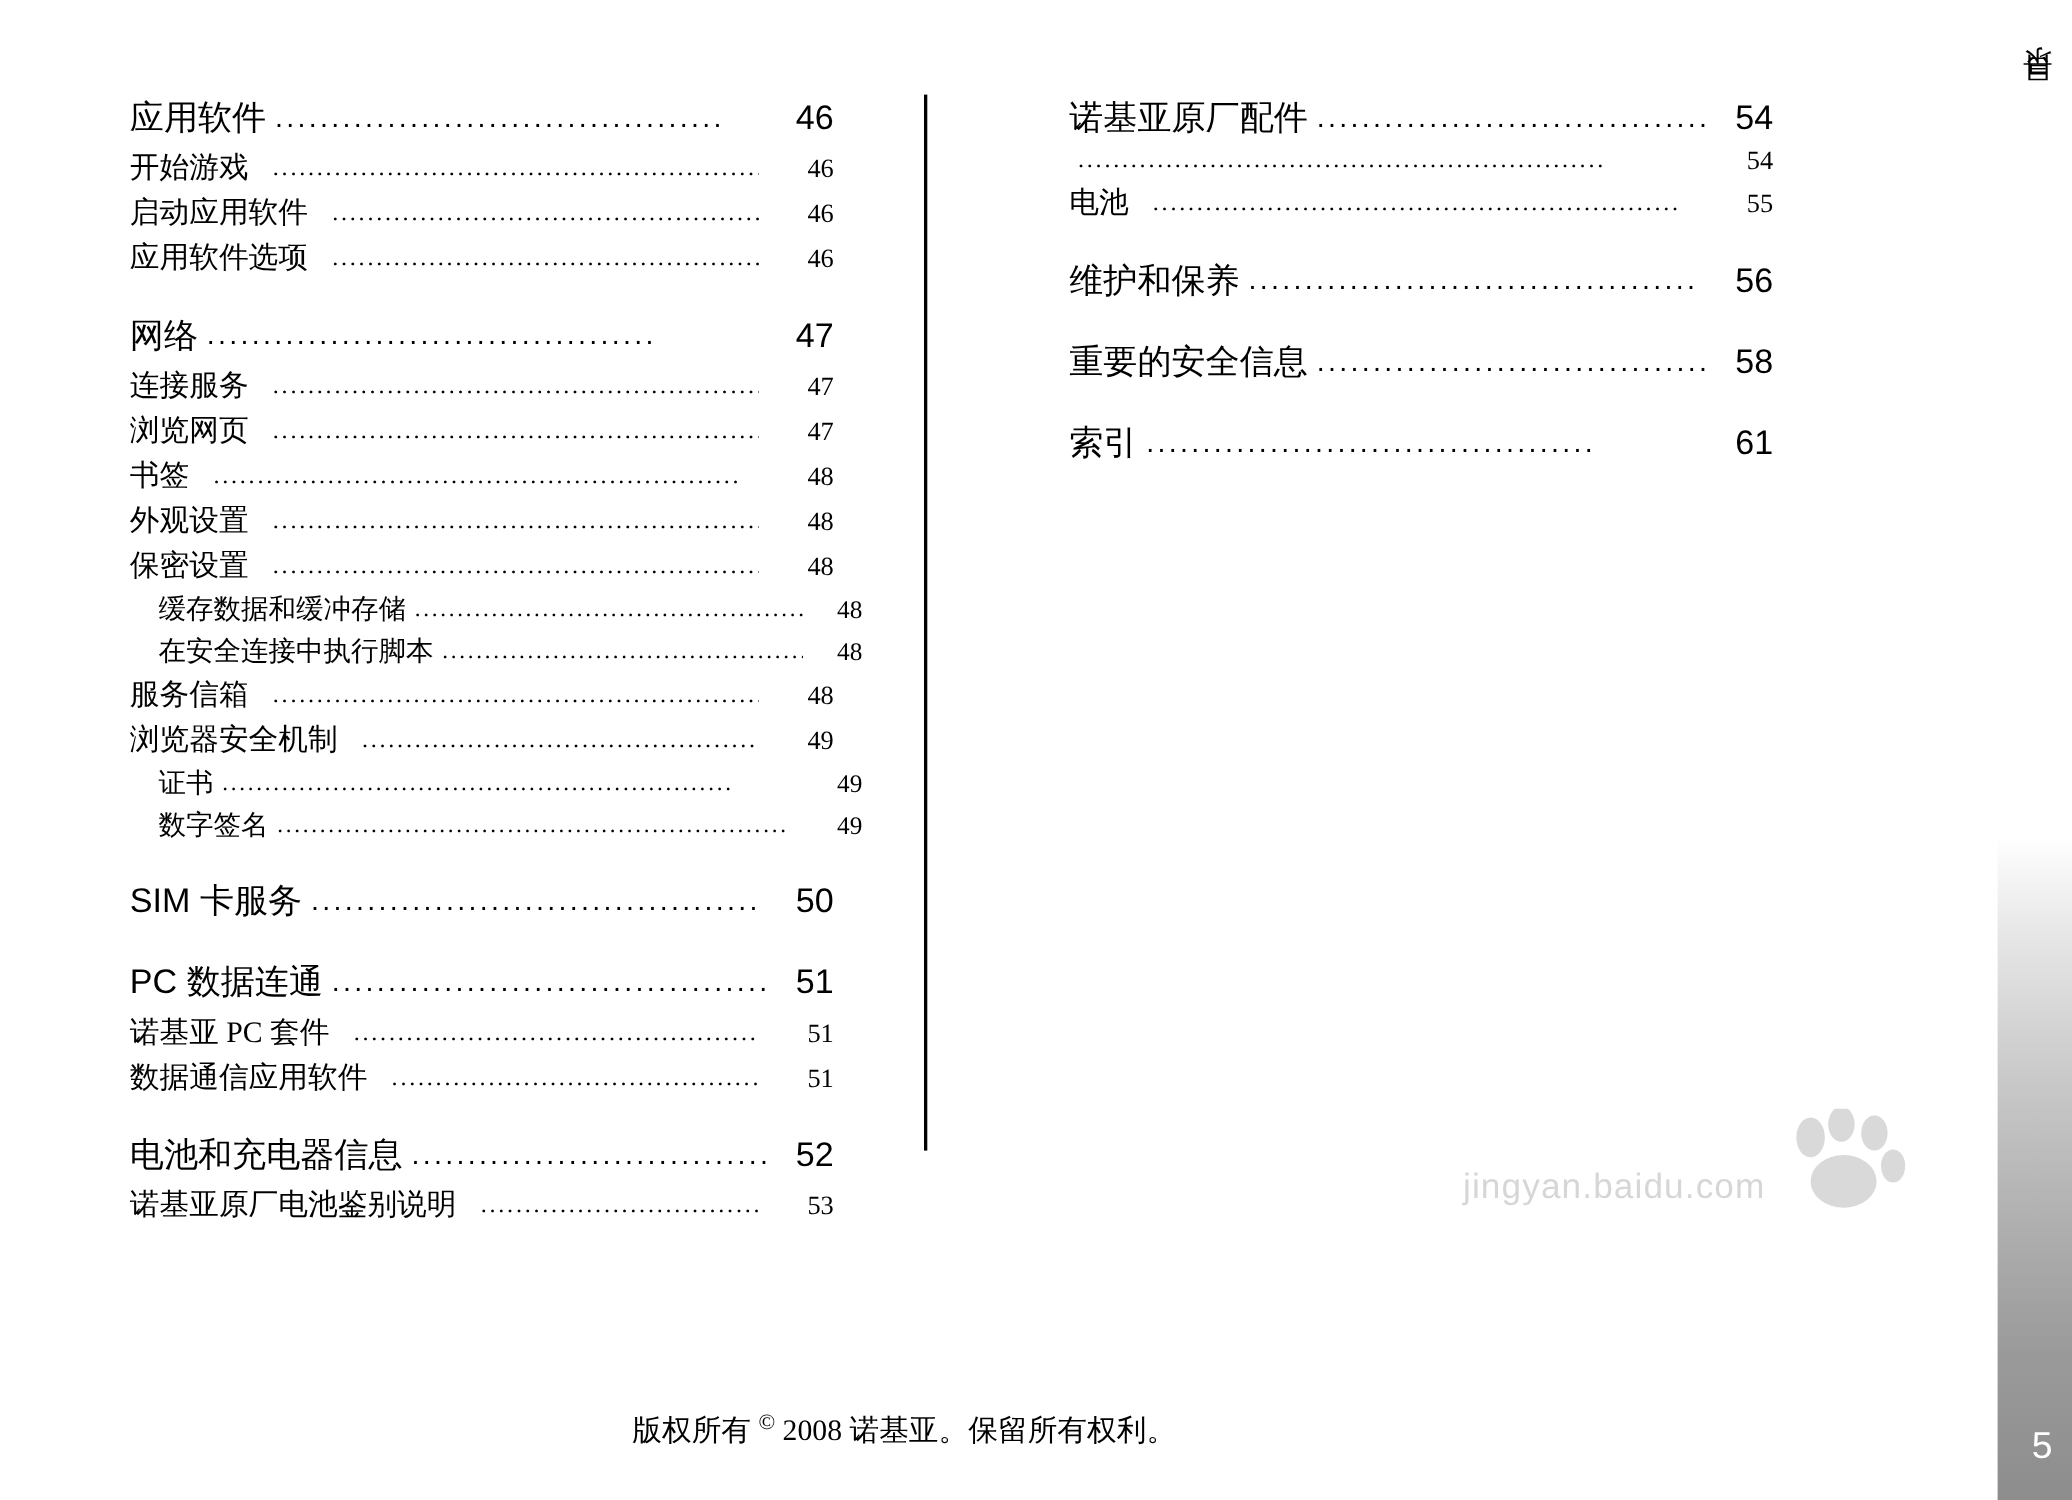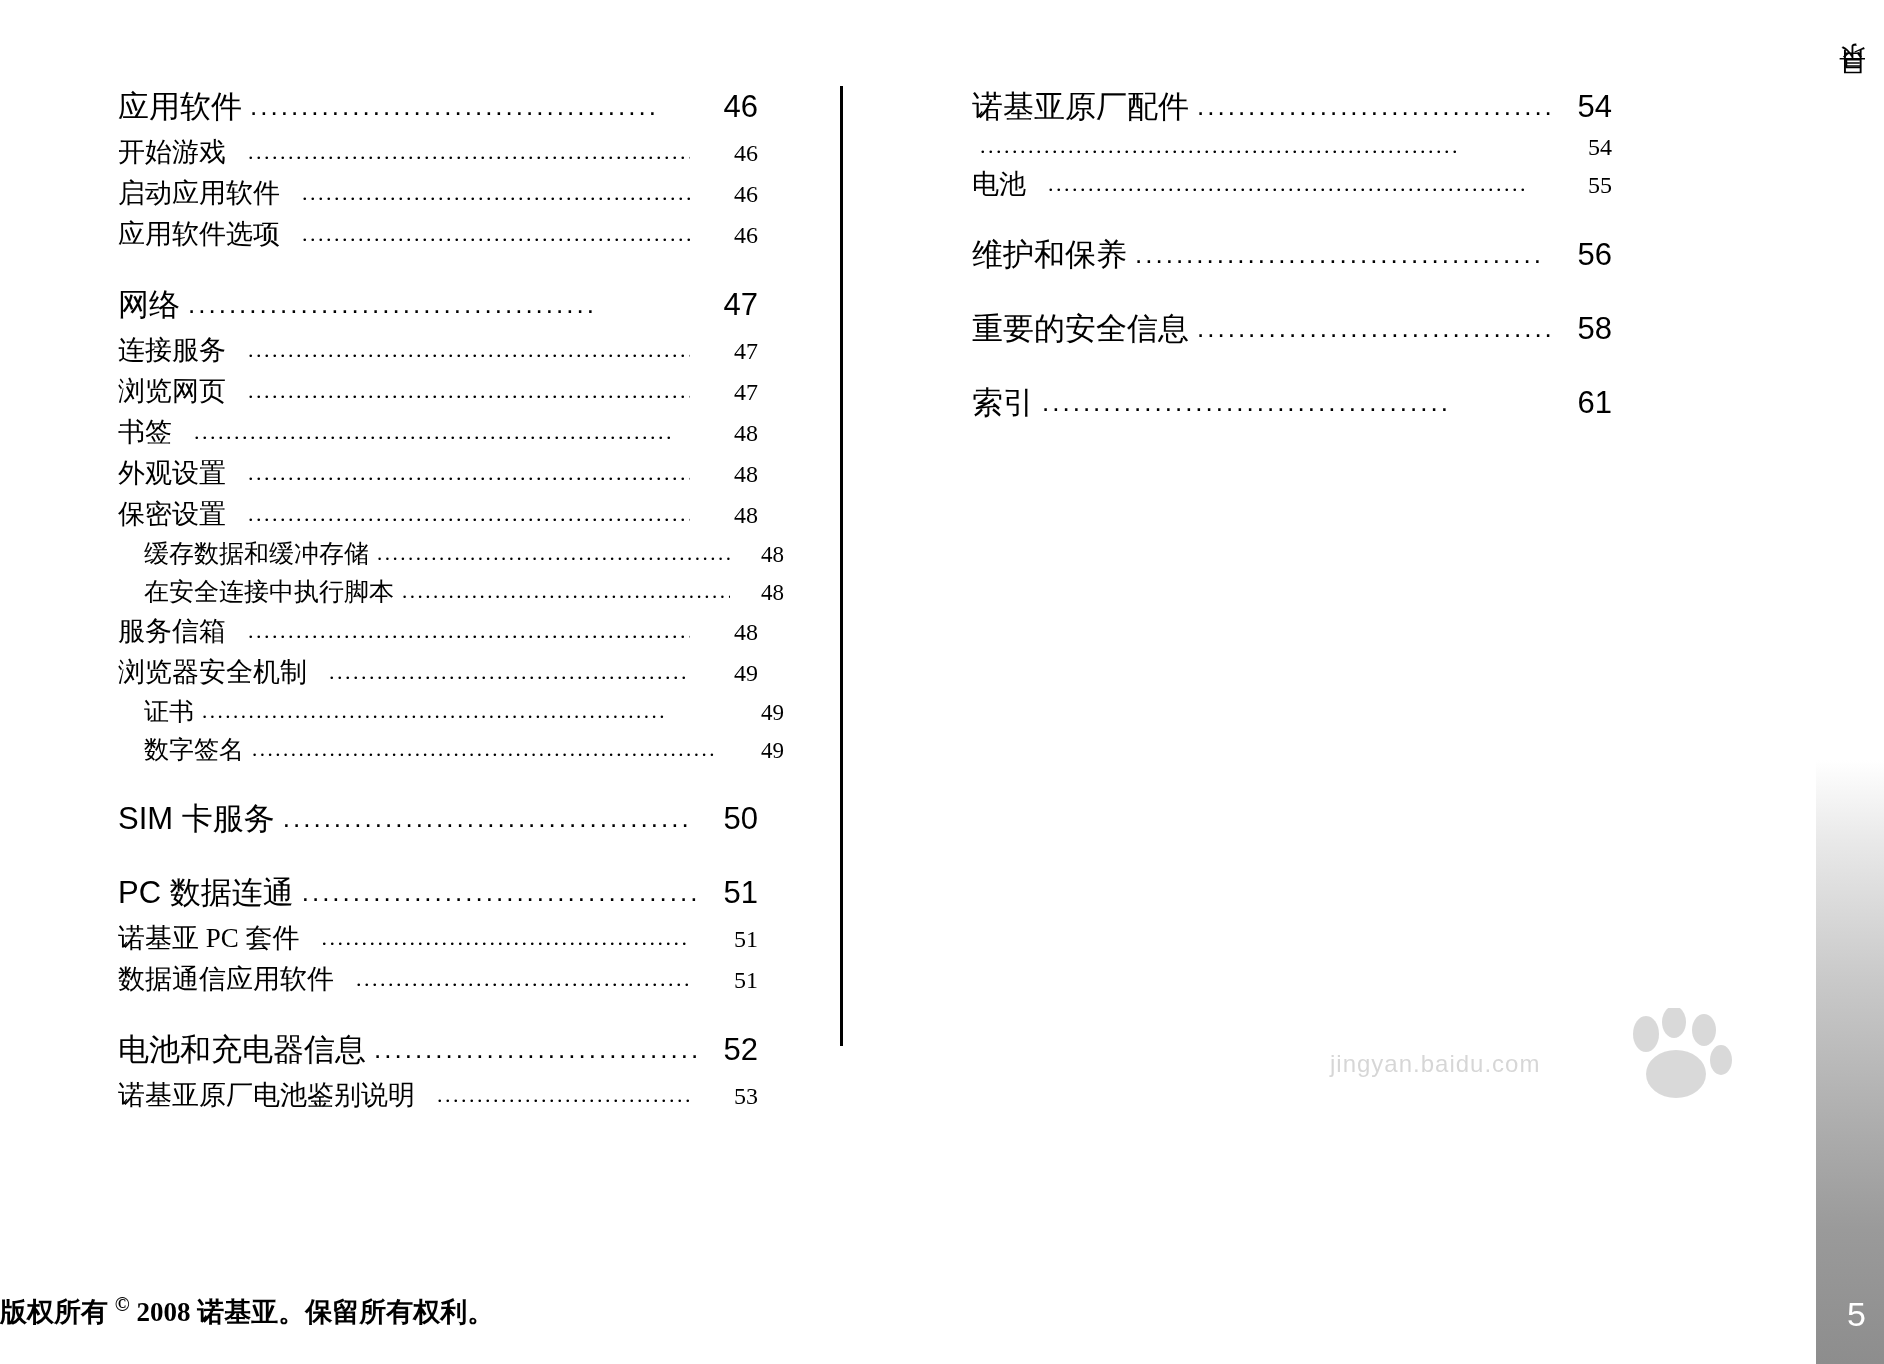--- a/index.html
+++ b/index.html
@@ -129,23 +129,23 @@
   .lv3 .pg { font-size: 23px; min-width: 46px; }
   .lv3 .dots { font-size: 21px; }
 
   .first-heading { margin-top: 0; justify-content: center; }
 
   
   .footer {
     position: absolute;
     left: 0;
     right: 0;
-    bottom: 34px;
+    bottom: 46px;
+    text-align: center;
     font-size: 27px;
-    font-weight: bold;
   }
   .footer .inner {
     display: inline-block;
     padding-right: 240px;
   }
   .footer sup { font-size: 20px; vertical-align: super; }
 
   
   .watermark {
     position: absolute;
@@ -158,23 +158,24 @@
     font-family: "Liberation Sans", sans-serif;
   }
   .wm-main {
     font-size: 66px;
     font-weight: bold;
     color: #6f6f6f;
     letter-spacing: 1px;
     white-space: nowrap;
   }
   .wm-sub {
-    font-size: 24px;
+    font-size: 32px;
     color: #6f6f6f;
     letter-spacing: 1px;
+    margin-top: 10px;
     white-space: nowrap;
   }
   .wm-paw {
     position: absolute;
     right: 26px;
     top: -42px;
     width: 110px;
     height: 96px;
   }
 </style>

